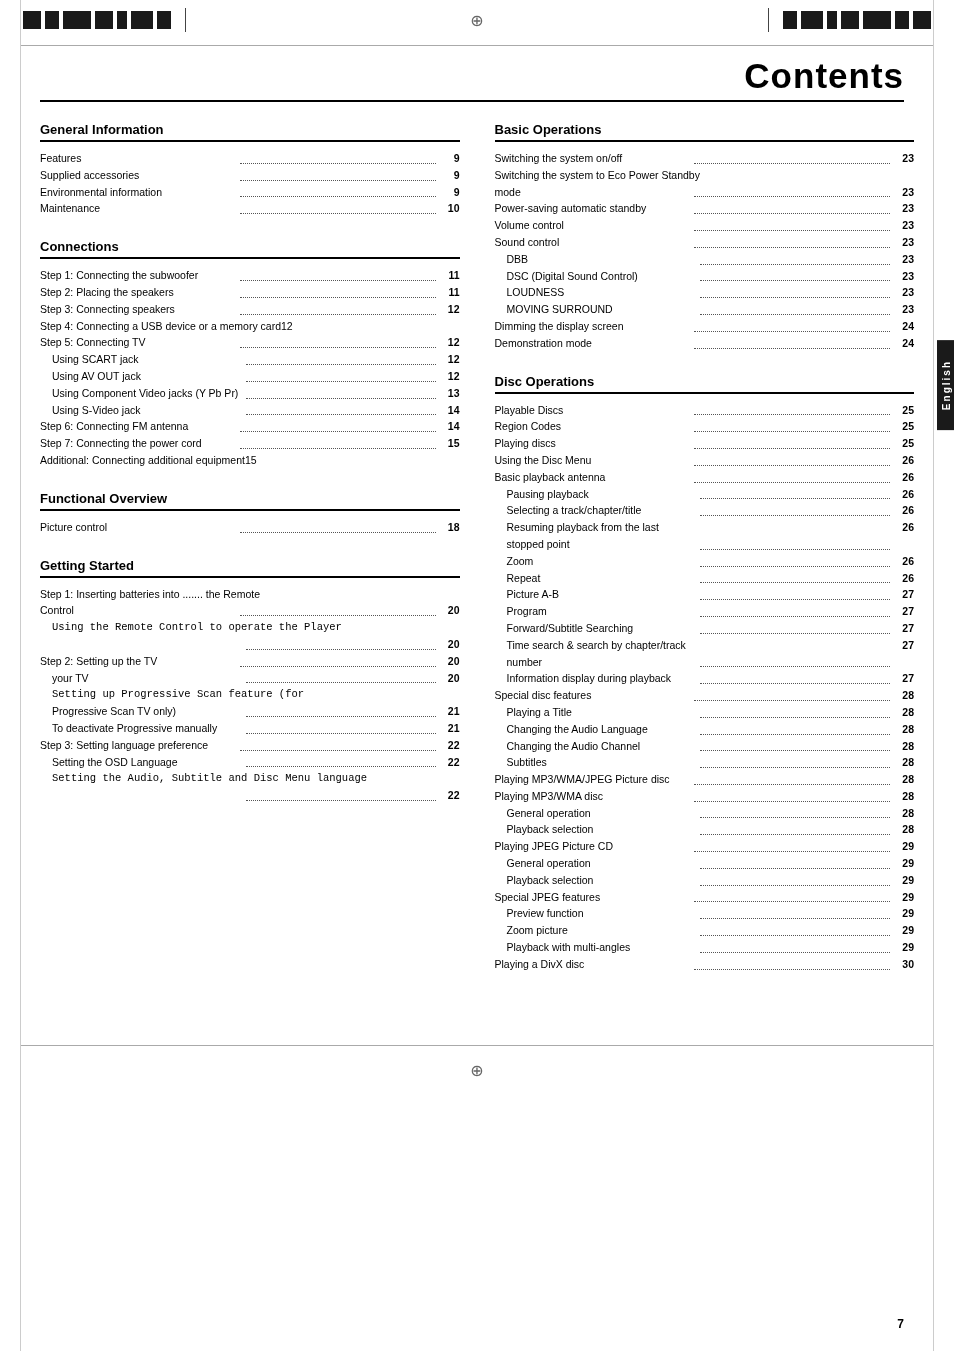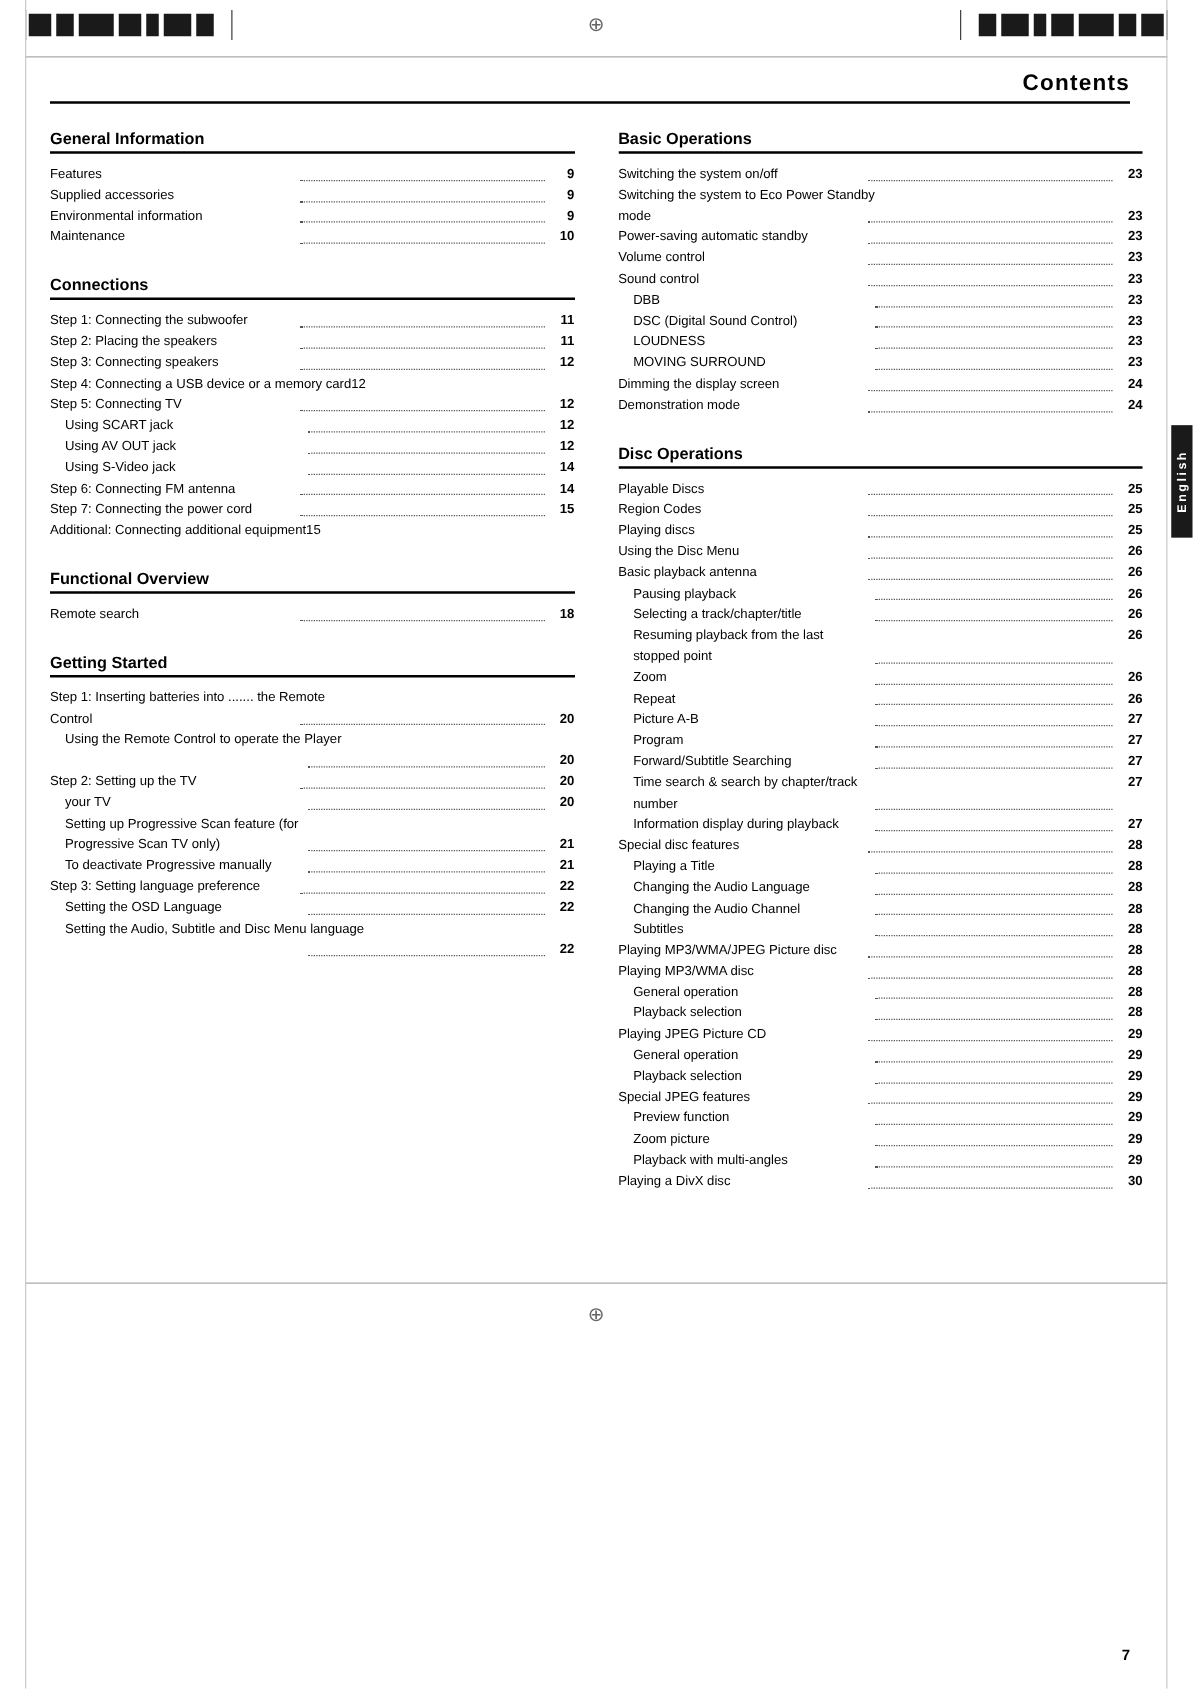--- a/index.html
+++ b/index.html
@@ -26,21 +26,21 @@
     }
 
     
     .page-title-container {
       text-align: right;
       margin-bottom: 20px;
       padding-right: 10px;
     }
 
     .page-title {
-      font-size: 18px;
+      font-size: 35px;
       font-weight: bold;
       color: #000;
       letter-spacing: 1px;
     }
 
     .title-underline {
       height: 2px;
       background: #000;
       margin-top: 4px;
     }
@@ -104,20 +104,21 @@
     }
 
     .toc-entry-no-dots {
       font-size: 10.5px;
       color: #000;
       line-height: 1.6;
     }
 
     .toc-entry-no-dots.indented {
       padding-left: 12px;
+      font-family: Liberation Mono, monospace;
     }
 
     
     .english-tab {
       position: absolute;
       right: -2px;
       top: 340px;
       background: #1a1a1a;
       color: #fff;
       font-size: 10px;
@@ -314,20 +315,25 @@
             <span class="toc-text">Using SCART jack</span>
             <span class="toc-dots"></span>
             <span class="toc-page">12</span>
           </div>
           <div class="toc-entry indented">
             <span class="toc-text">Using AV OUT jack</span>
             <span class="toc-dots"></span>
             <span class="toc-page">12</span>
           </div>
           <div class="toc-entry indented">
+            <span class="toc-text">Using Component Video jacks (Y Pb Pr)</span>
+            <span class="toc-dots"></span>
+            <span class="toc-page">13</span>
+          </div>
+          <div class="toc-entry indented">
             <span class="toc-text">Using S-Video jack</span>
             <span class="toc-dots"></span>
             <span class="toc-page">14</span>
           </div>
           <div class="toc-entry">
             <span class="toc-text">Step 6: Connecting FM  antenna</span>
             <span class="toc-dots"></span>
             <span class="toc-page">14</span>
           </div>
           <div class="toc-entry">
@@ -335,21 +341,21 @@
             <span class="toc-dots"></span>
             <span class="toc-page">15</span>
           </div>
           <div class="toc-entry-no-dots">Additional: Connecting additional equipment15</div>
         </div>
 
         <div class="section">
           <div class="section-title">Functional Overview</div>
 
           <div class="toc-entry">
-            <span class="toc-text">Remote search</span>
+            <span class="toc-text">Picture control</span>
             <span class="toc-dots"></span>
             <span class="toc-page">18</span>
           </div>
         </div>
 
         <div class="section">
           <div class="section-title">Getting Started</div>
 
           <div class="toc-entry-no-dots">Step 1: Inserting batteries into ....... the Remote</div>
           <div class="toc-entry">

